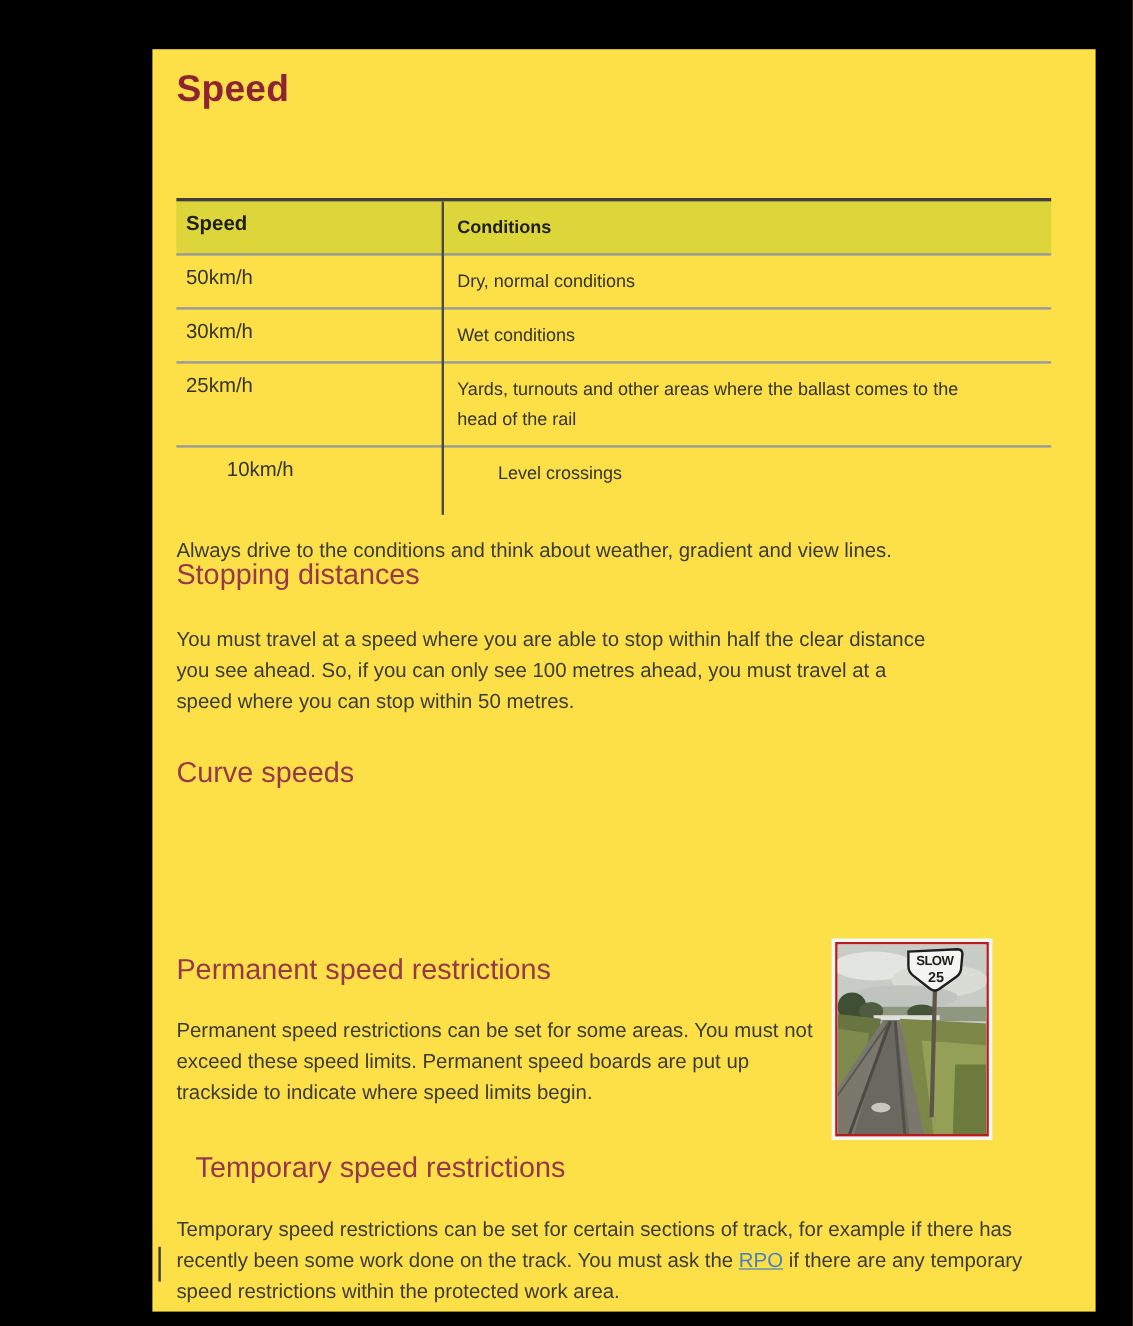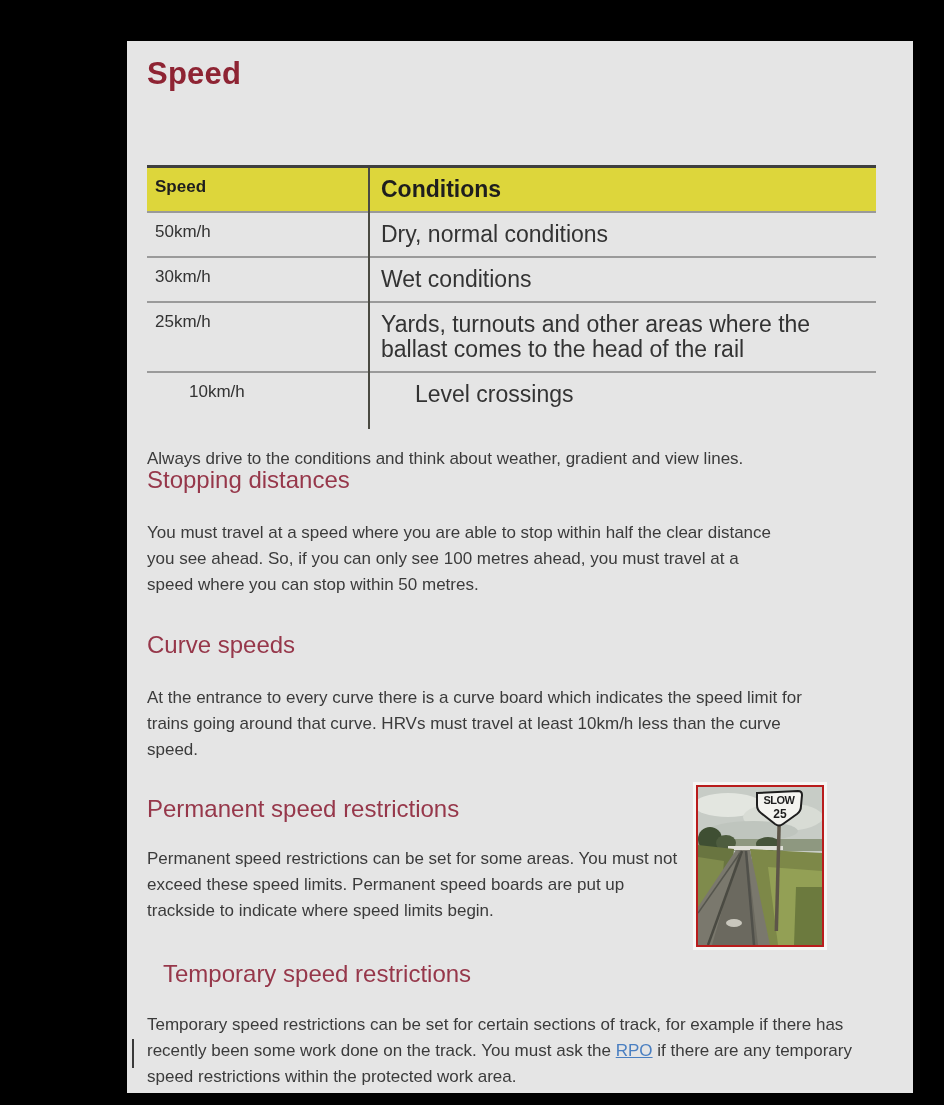--- a/index.html
+++ b/index.html
@@ -6,21 +6,21 @@
   body {
     width:944px; height:1105px;
     background:#000;
     font-family:"Liberation Sans", sans-serif;
     position:relative;
     overflow:hidden;
   }
   .page {
     position:absolute; left:127px; top:41px;
     width:786px; height:1052px;
-    background:#e5e5e5;
+    background:#fde047;
   }
   .abs { position:absolute; }
   h1.title {
     margin:0; font-size:31px; font-weight:bold;
     color:#8e2433; letter-spacing:0.2px;
   }
   .body-text { font-size:17px; color:#3b3b3b; line-height:26px; }
   h2.sub {
     margin:0; font-size:24px; font-weight:normal; color:#96374a;
   }
@@ -33,21 +33,21 @@
   .trow { display:flex; border-bottom:2px solid #9a9a9a; }
   .trow.last { border-bottom:none;margin-left:34px; }
   .trow.head { background:#ddd63b; }
   .trow.head .c1, .trow.head .c2 { font-weight:bold; color:#1e1e1e; }
   .c1 {
     width:221px; box-sizing:border-box;
     padding:9px 8px 9px 8px; font-size:17px; color:#333;
   }
   .c2 {
     flex:1; box-sizing:border-box;
-    padding:9px 8px 9px 13px; font-size:23px; color:#333; line-height:25px;
+    padding:9px 8px 9px 13px; font-size:15px; color:#333; line-height:25px;
   }
   .c2 .clamp { max-width:432px; display:block; }
   .vline {
     position:absolute; left:221px; top:0; bottom:-13px;
     width:2px; background:#4a4a42;
   }
   a.doclink { color:#4a7fc1; text-decoration:underline; cursor:pointer; }
   .changebar {
     width:2px; height:29px; background:#3a3a3a;
   }
@@ -90,21 +90,20 @@
     </div>
     <div class="vline"></div>
   </div>
 
   <div class="body-text abs" style="left:20px; top:369px; width:720px;margin-top:36px;">Always drive to the conditions and think about weather, gradient and view lines.</div>
 
   <h2 class="sub abs" style="left:20px; top:425px;">Stopping distances</h2>
   <div class="body-text abs" style="left:20px; top:479px; width:636px;">You must travel at a speed where you are able to stop within half the clear distance you see ahead. So, if you can only see 100 metres ahead, you must travel at a speed where you can stop within 50 metres.</div>
 
   <h2 class="sub abs" style="left:20px; top:590px;">Curve speeds</h2>
-  <div class="body-text abs" style="left:20px; top:644px; width:660px;">At the entrance to every curve there is a curve board which indicates the speed limit for trains going around that curve. HRVs must travel at least 10km/h less than the curve speed.</div>
 
   <h2 class="sub abs" style="left:20px; top:754px;">Permanent speed restrictions</h2>
   <div class="body-text abs" style="left:20px; top:805px; width:540px;">Permanent speed restrictions can be set for some areas. You must not exceed these speed limits. Permanent speed boards are put up trackside to indicate where speed limits begin.</div>
 
   <div class="photo abs" style="left:569px; top:744px; width:124px; height:158px;">
     <svg width="124" height="158" viewBox="0 0 124 158">
 
       <rect x="0" y="0" width="124" height="70" fill="#c7ccc6"></rect>
       <ellipse cx="30" cy="18" rx="34" ry="12" fill="#e3e6e0"></ellipse>
       <ellipse cx="85" cy="30" rx="40" ry="14" fill="#d8dcd5"></ellipse>

